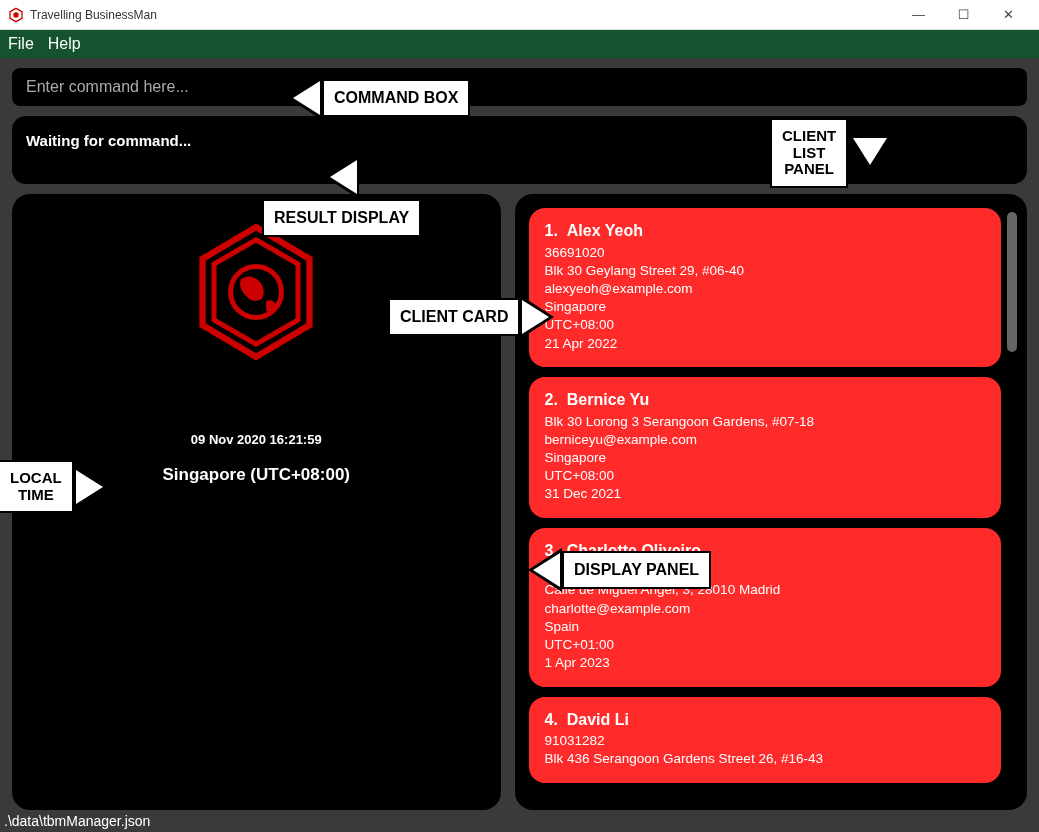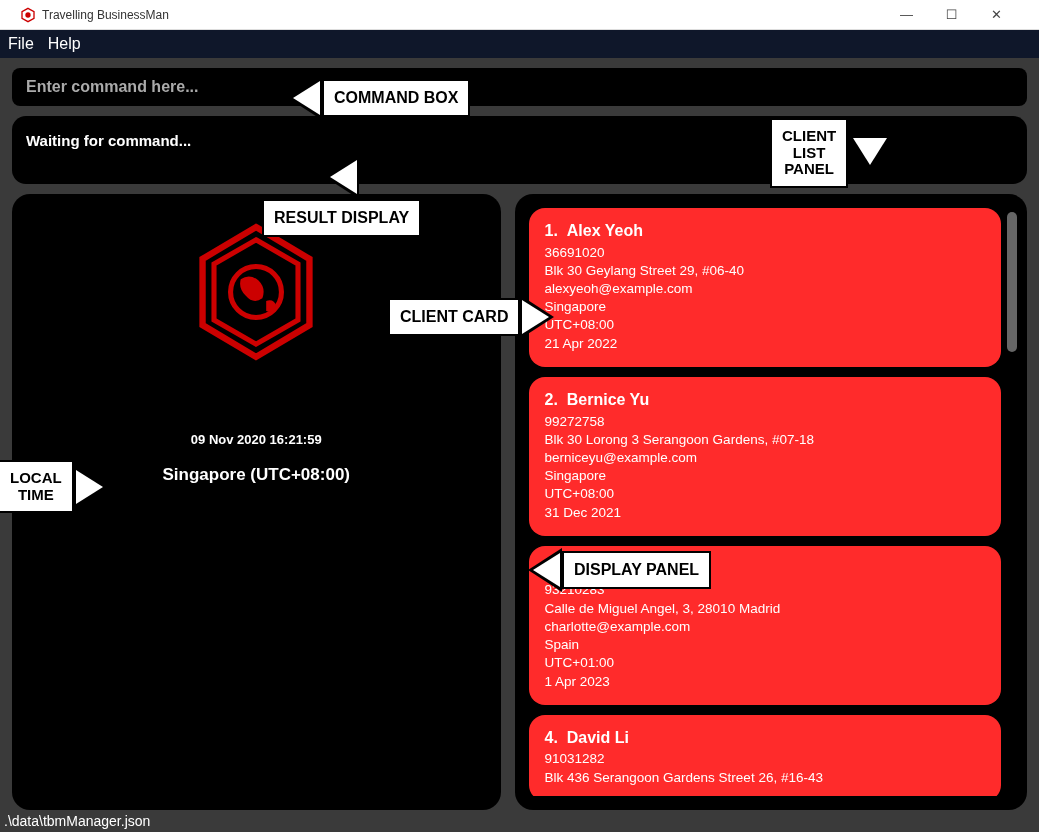--- a/index.html
+++ b/index.html
@@ -10,38 +10,38 @@
     font-family: "Segoe UI", Arial, sans-serif;
     overflow: hidden;
     position: relative;
   }
   
   .titlebar {
     height: 30px;
     background: #fff;
     display: flex;
     align-items: center;
-    padding: 0 20px;
+    padding: 0 8px;
     border-bottom: 1px solid #ddd;
   }
   .title-icon {
     width: 16px; height: 16px;
     margin-right: 6px;
   }
   .title-text { font-size: 12px; color: #333; flex: 1; }
   .win-btns { display: flex; gap: 0; }
   .win-btn {
     width: 45px; height: 28px;
     display: flex; align-items: center; justify-content: center;
     font-size: 13px; color: #444;
   }
   
   .menubar {
     height: 28px;
-    background: #0f172a;
+    background: #14532d;
     display: flex;
     align-items: center;
     padding: 0 8px;
     gap: 14px;
   }
   .menu-item { color: #fff; font-size: 16px; cursor: pointer; }
   
   .content {
     background: #3a3a3a;
     padding: 10px 12px 0 12px;
@@ -49,21 +49,21 @@
     display: flex;
     flex-direction: column;
     gap: 10px;
   }
   .command-box {
     background: #000;
     border-radius: 8px;
     height: 38px;
     color: #aaa;
     font-size: 16px;
-    font-weight: 700;
+    font-weight: 400;
     padding: 0 14px;
     display: flex;
     align-items: center;
   }
   .result-box {
     background: #000;
     border-radius: 14px;
     height: 68px;
     color: #fff;
     font-size: 15px;
@@ -255,21 +255,20 @@
           <div>36691020</div>
           <div>Blk 30 Geylang Street 29, #06-40</div>
           <div>alexyeoh@example.com</div>
           <div>Singapore</div>
           <div>UTC+08:00</div>
           <div>21 Apr 2022</div>
         </div>
 
         <div class="client-card">
           <div class="client-name"><span>2.</span>&nbsp;&nbsp;<span>Bernice Yu</span></div>
-          <div>99272758</div>
           <div>Blk 30 Lorong 3 Serangoon Gardens, #07-18</div>
           <div>berniceyu@example.com</div>
           <div>Singapore</div>
           <div>UTC+08:00</div>
           <div>31 Dec 2021</div>
         </div>
 
         <div class="client-card">
           <div class="client-name"><span>3.</span>&nbsp;&nbsp;<span>Charlotte Oliveiro</span></div>
           <div>93210283</div>

